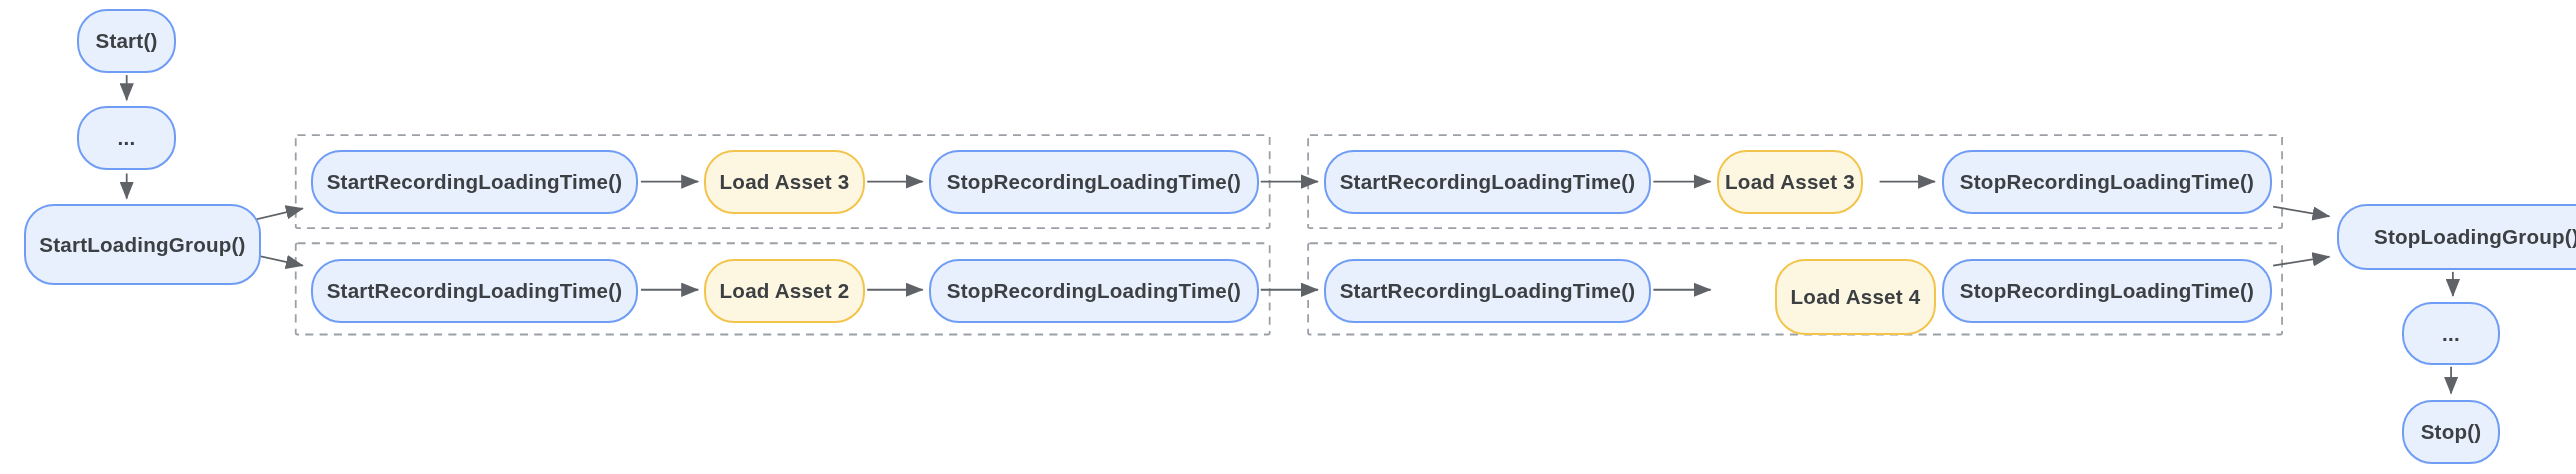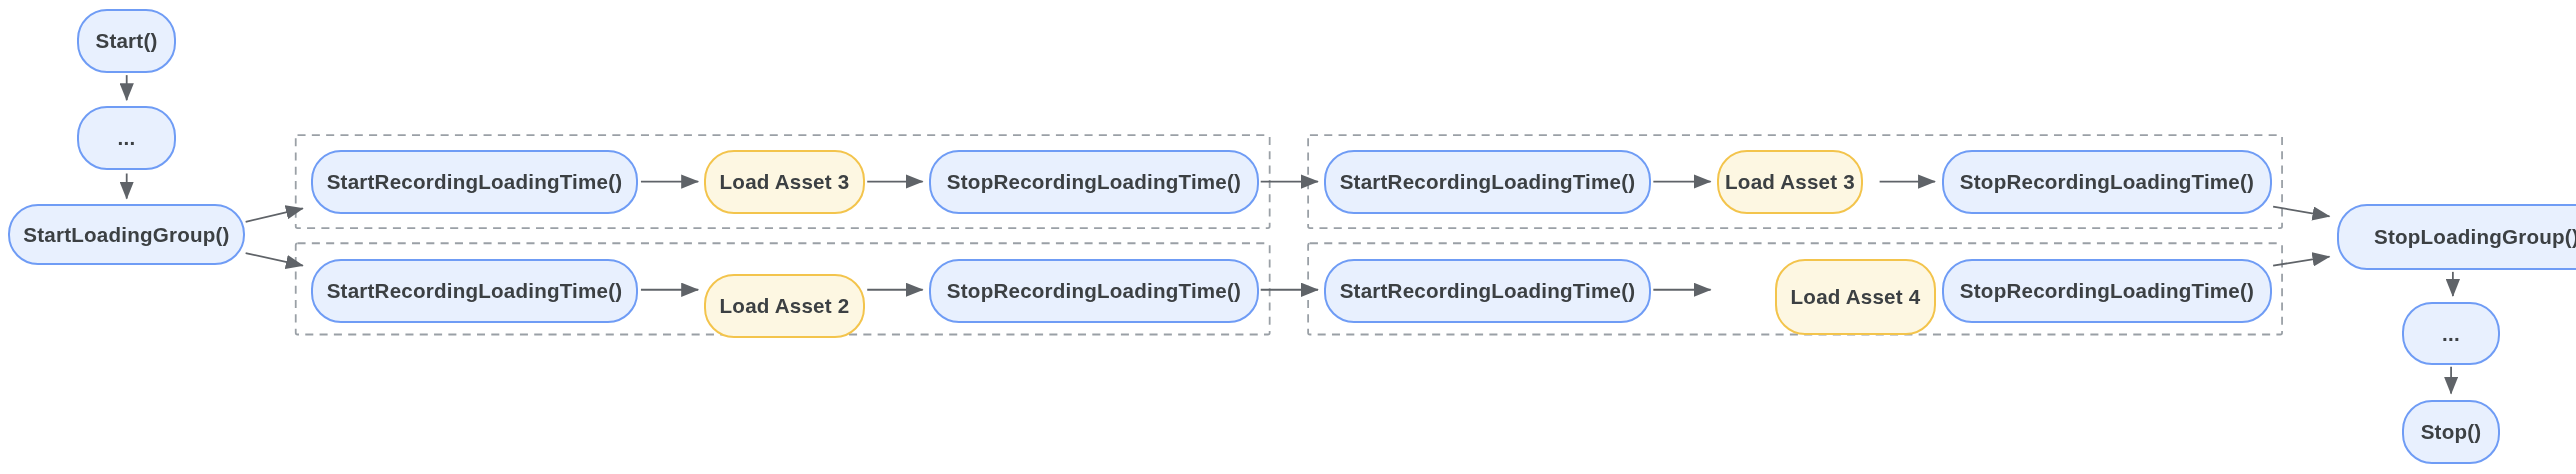--- a/index.html
+++ b/index.html
@@ -92,28 +92,28 @@
     <line class="edge" x1="1848" y1="324" x2="1912" y2="324"></line>
     <line class="edge" x1="2101" y1="324" x2="2163" y2="324"></line>
     <line class="edge" x1="2541" y1="231" x2="2604" y2="242"></line>
     <line class="edge" x1="2541" y1="297" x2="2604" y2="287"></line>
     <line class="edge" x1="2742" y1="304" x2="2742" y2="331"></line>
     <line class="edge" x1="2740" y1="410" x2="2740" y2="440"></line>
   </svg>
 
   <div class="node fn" style="left:77px;top:9px;width:99px;height:64px">Start()</div>
   <div class="node fn" style="left:77px;top:106px;width:99px;height:64px">...</div>
-  <div class="node fn" style="left:8px;top:204px;width:237px;height:61px">StartLoadingGroup()</div>
+  <div class="node fn" style="left:24px;top:204px;width:237px;height:81px">StartLoadingGroup()</div>
 
   <div class="node fn" style="left:311px;top:150px;width:327px;height:64px">StartRecordingLoadingTime()</div>
   <div class="node asset" style="left:704px;top:150px;width:161px;height:64px">Load Asset 3</div>
   <div class="node fn" style="left:929px;top:150px;width:330px;height:64px">StopRecordingLoadingTime()</div>
 
   <div class="node fn" style="left:311px;top:259px;width:327px;height:64px">StartRecordingLoadingTime()</div>
-  <div class="node asset" style="left:704px;top:274px;width:161px;height:64px">Load Asset 2</div>
+  <div class="node asset" style="left:704px;top:259px;width:161px;height:64px">Load Asset 2</div>
   <div class="node fn" style="left:929px;top:259px;width:330px;height:64px">StopRecordingLoadingTime()</div>
 
   <div class="node fn" style="left:1324px;top:150px;width:327px;height:64px">StartRecordingLoadingTime()</div>
   <div class="node asset" style="left:1717px;top:150px;width:146px;height:64px">Load Asset 3</div>
   <div class="node fn" style="left:1942px;top:150px;width:330px;height:64px">StopRecordingLoadingTime()</div>
 
   <div class="node fn" style="left:1324px;top:259px;width:327px;height:64px">StartRecordingLoadingTime()</div>
   <div class="node asset" style="left:1775px;top:259px;width:161px;height:76px">Load Asset 4</div>
   <div class="node fn" style="left:1942px;top:259px;width:330px;height:64px">StopRecordingLoadingTime()</div>
 

